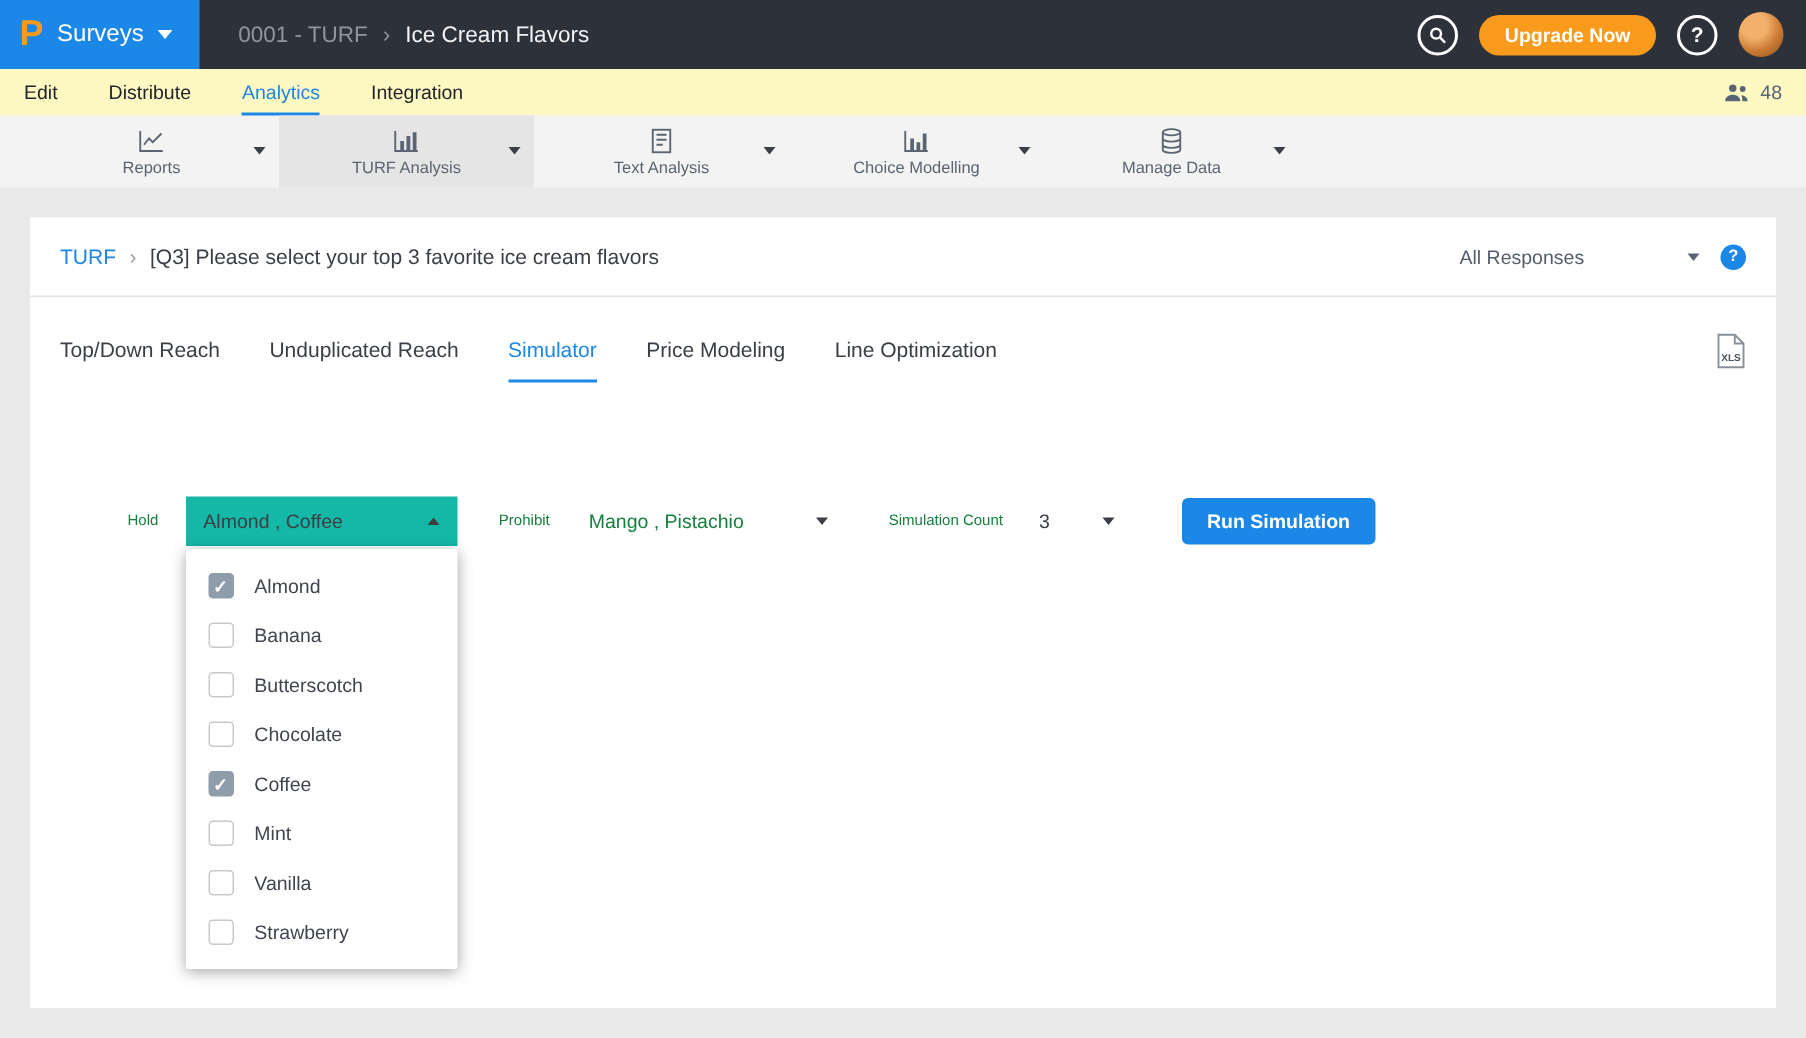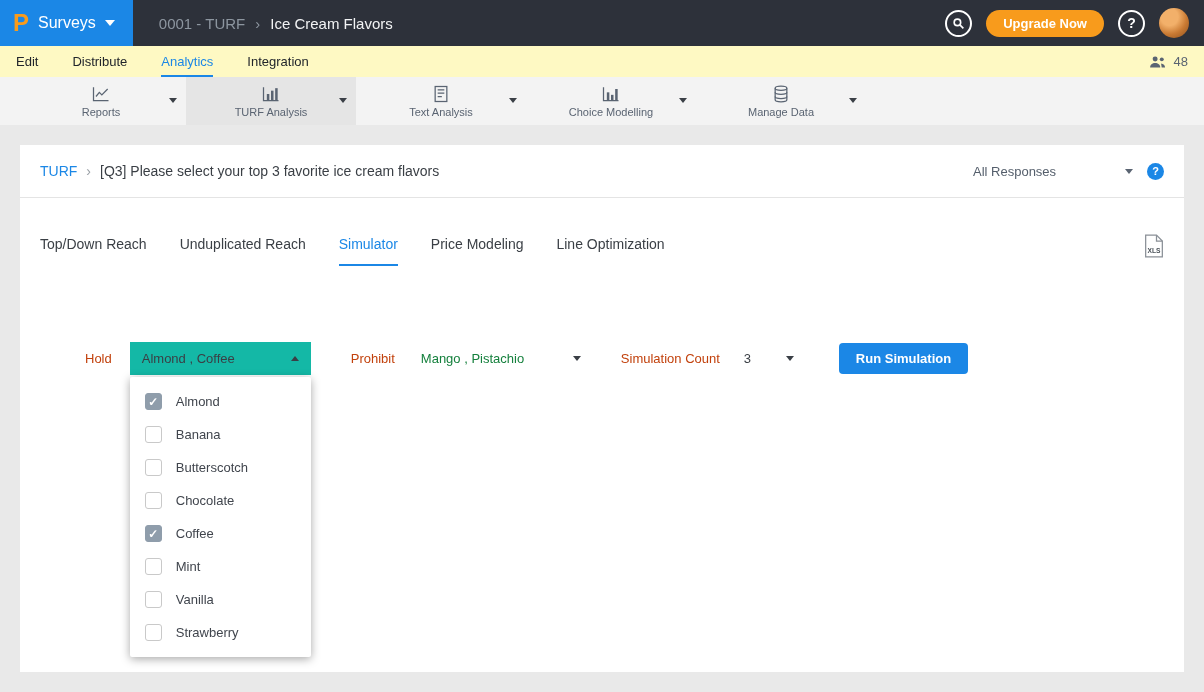--- a/index.html
+++ b/index.html
@@ -47,36 +47,36 @@
   .card { background: #fff; min-height: 527px; }
   .card-head { display: flex; align-items: center; height: 52px; padding: 0 20px; font-size: 14px; }
   .turf-link { color: #1b87e6; cursor: pointer; text-decoration: none; }
   .head-sep { color: #9aa0a6; margin: 0 9px; }
   .question { color: #3a3f45; }
   .head-right { margin-left: auto; display: flex; align-items: center; }
   .filter { display: flex; align-items: center; justify-content: space-between; width: 160px; font-size: 13px; color: #545e6b; cursor: pointer; }
   .help-badge { width: 17px; height: 17px; border-radius: 50%; background: #1b87e6; color: #fff; font-size: 11px;
     font-weight: bold; display: flex; align-items: center; justify-content: center; margin-left: 14px; cursor: pointer; }
   .divider { height: 1px; background: #e4e4e4; }
-  .tabs-row { display: flex; align-items: flex-end; padding: 0 20px; margin-top: 36px; }
+  .tabs-row { display: flex; align-items: flex-end; padding: 0 20px; margin-top: 24px; }
   .tabs { display: flex; }
   .tab { font-size: 14px; color: #3a3f45; margin-right: 33px; padding-bottom: 12px; cursor: pointer;
     border-bottom: 2px solid transparent; text-decoration: none; }
   .tab.active { color: #1b87e6; border-bottom-color: #1b87e6; }
   .xls { margin-left: auto; cursor: pointer; padding-bottom: 4px; }
   
   .controls { display: flex; align-items: center; padding-left: 65px; margin-top: 76px; }
-  .ctl-label { font-size: 13px; color: #c2410c; }
+  .ctl-label { font-size: 10px; color: #15803d; }
   .select { height: 33px; display: flex; align-items: center; justify-content: space-between; font-size: 13px;
     color: #3a3f45; cursor: pointer; position: relative; }
   .select.hold { width: 181px; background: #14b8a6; padding: 0 12px; margin-left: 18px; }
   .select.plain { width: 172px; padding: 0 12px 0 0; margin-left: 26px; color: #15803d; }
   .select.narrow { width: 62px; margin-left: 24px; color: #3a3f45; }
   .ml28 { margin-left: 28px; }
-  .ml30 { margin-left: 40px; }
+  .ml30 { margin-left: 28px; }
   .run-btn { margin-left: 33px; background: #1b87e6; color: #fff; border: none; border-radius: 4px;
     height: 31px; padding: 0 17px; font-size: 13px; font-weight: bold; cursor: pointer; font-family: "Liberation Sans", sans-serif; }
   
   .panel { position: absolute; top: 35px; left: 0; width: 181px; background: #fff; z-index: 10;
     box-shadow: 0 2px 10px rgba(0,0,0,0.35); border-radius: 2px; padding: 8px 0; }
   .opt { height: 33px; display: flex; align-items: center; gap: 14px; padding-left: 15px; cursor: pointer; }
   .cb { width: 17px; height: 17px; border: 1px solid #c9c9c9; border-radius: 3px; background: #fff;
     display: flex; align-items: center; justify-content: center; flex: none; }
   .cb.checked { background: #8f9dab; border-color: #8f9dab; }
   .cb.checked::after { content: "✓"; color: #fff; font-size: 12px; font-weight: bold; line-height: 1; }

